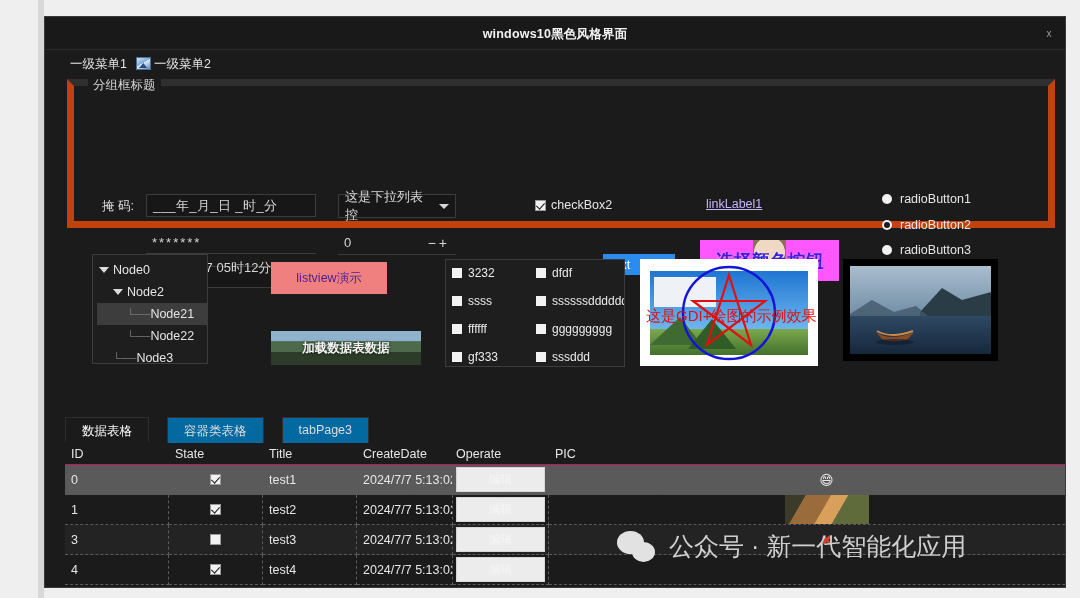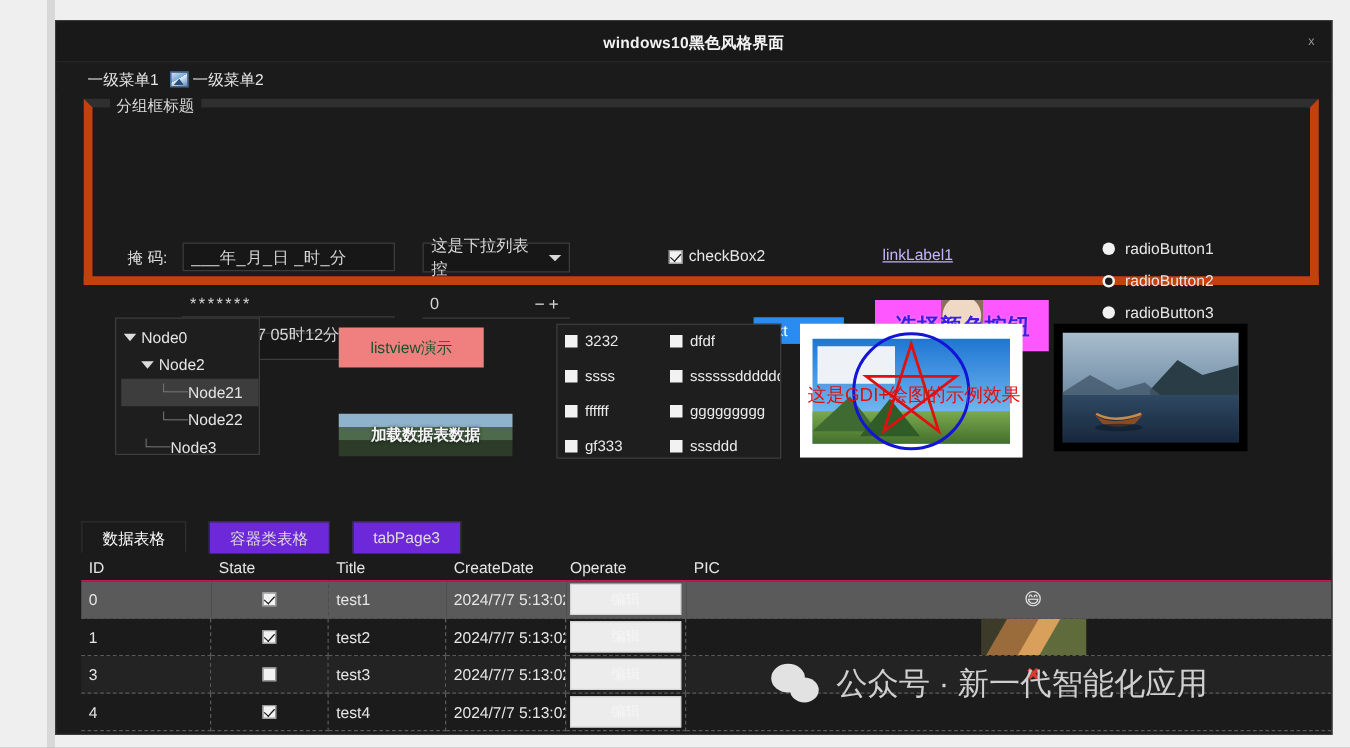--- a/index.html
+++ b/index.html
@@ -200,25 +200,25 @@
   .tnode.sel { background: #3d3d3d; }
   .tnode .ind { display: inline-block; color: #777; font-size: 11px; }
   .tri { width: 0; height: 0; margin-right: 4px; flex: none;
          border-left: 5px solid transparent; border-right: 5px solid transparent;
          border-top: 6px solid #dcdcdc; }
 
   #listview-btn {
     position: absolute; left: 204px; top: 29px;
     width: 116px; height: 32px;
     background: #f08080; border: none; cursor: pointer;
-    color: #14532d; font-size: 12.5px;
+    color: #4c1d95; font-size: 12.5px;
   }
   #loaddata-btn {
     position: absolute; left: 204px; top: 98px;
-    width: 139px; height: 34px;
+    width: 150px; height: 34px;
     border: none; cursor: pointer;
     background:
       linear-gradient(180deg,#8fb3cd 0 30%,#4e6a4d 31% 62%,#2c3c28 63% 100%);
     color: #f5f5f5; font-size: 12.5px; font-weight: bold;
     display: flex; align-items: center; justify-content: center;
     text-shadow: 0 0 3px rgba(0,0,0,.8);
   }
   .cbl {
     position: absolute; left: 378px; top: 26px;
     width: 180px; height: 108px;
@@ -241,21 +241,21 @@
     width: 155px; height: 102px;
     background: #000;
     display: flex; align-items: center; justify-content: center;
     overflow: hidden;
   }
 
   
   .tabctl { position: absolute; left: 20px; top: 380px; width: 1040px; height: 200px; }
   .tabstrip { position: absolute; left: 0; top: 20px; height: 26px; display: flex; gap: 18px; }
   .tab {
-    background: #6d28d9; color: #dcdcdc; font-size: 12.5px;
+    background: #0369a1; color: #dcdcdc; font-size: 12.5px;
     padding: 5px 16px 4px; cursor: pointer;
     border: 1px solid #2f2f2f; border-bottom: none;
   }
   .tab.active { background: #1b1b1b; color: #ffffff; border-bottom: 2px solid #1b1b1b; }
 
   .grid { position: absolute; left: 0; top: 46px; width: 1040px; }
   .grid-row { display: flex; height: 30px; }
   .grid-head { height: 22px; background: #1b1b1b; }
   .gc {
     color: #e6e6e6; font-size: 12.5px;

